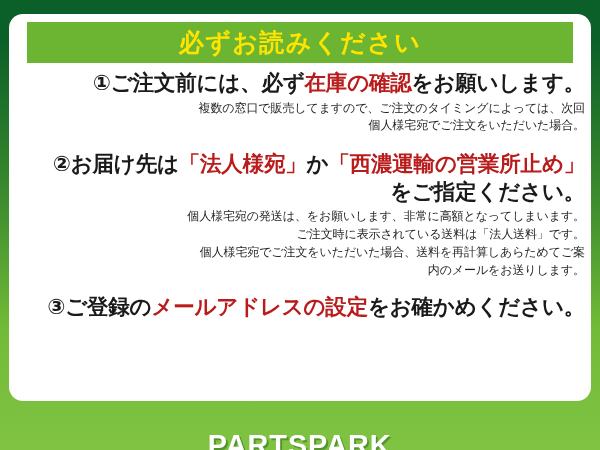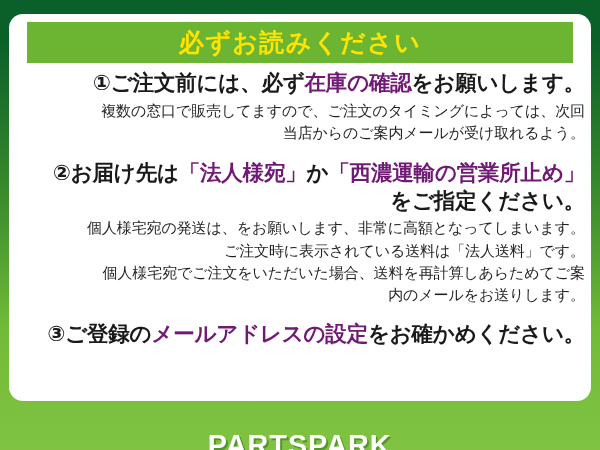--- a/index.html
+++ b/index.html
@@ -83,26 +83,26 @@
   }
   .item-heading.wrap {
     white-space: normal;
     margin-top: 16px;
   }
   .heading-indent {
     display: block;
     padding-left: 22px;
   }
   .hl {
-    color: #701a75;
+    color: #b91c1c;
   }
 
   .item-body {
     color: #231f20;
-    font-size: 15px;
+    font-size: 12px;
     line-height: 1.49;
     letter-spacing: -0.1px;
     padding-left: 34px;
     padding-top: 2px;
     white-space: nowrap;
   }
   .item-body div {
     white-space: nowrap;
   }
 
@@ -141,21 +141,21 @@
     <div class="banner">
       <div class="banner-title">必ずお読みください</div>
     </div>
 
     <div class="items">
 
       <div class="item" id="item-1">
         <div class="item-heading"><span>①ご注文前には、必ず</span><span class="hl">在庫の確認</span><span>をお願いします。</span></div>
         <div class="item-body">
           <div>複数の窓口で販売してますので、ご注文のタイミングによっては、次回</div>
-          <div>当店からのご案内メールが受け取れるよう。</div>
+          <div>個人様宅宛でご注文をいただいた場合。</div>
         </div>
       </div>
 
       <div class="item" id="item-2">
         <div class="item-heading wrap"><span>②お届け先は</span><span class="hl">「法人様宛」</span><span>か</span><span class="hl">「西濃運輸の営業所止め」</span><span class="heading-indent">をご指定ください。</span></div>
         <div class="item-body">
           <div>個人様宅宛の発送は、をお願いします、非常に高額となってしまいます。</div>
           <div>ご注文時に表示されている送料は「法人送料」です。</div>
           <div>個人様宅宛でご注文をいただいた場合、送料を再計算しあらためてご案</div>
           <div>内のメールをお送りします。</div>

